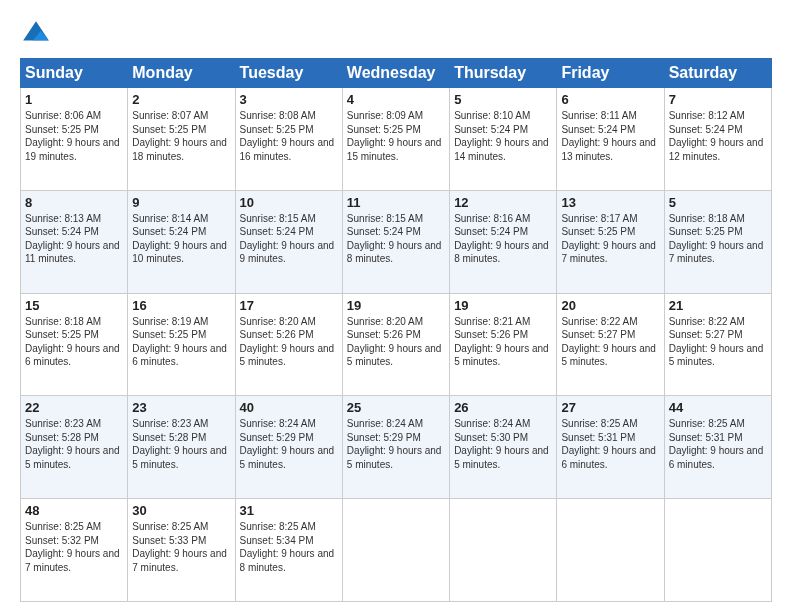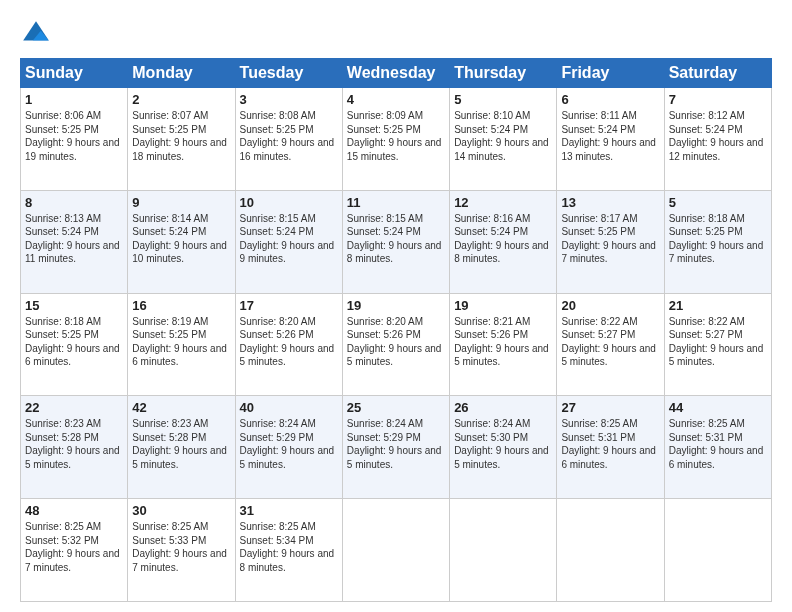--- a/index.html
+++ b/index.html
@@ -220,21 +220,21 @@
             <span class="day-num">21</span>
 <div class="day-info">Sunrise: 8:22 AM<br>Sunset: 5:27 PM<br>Daylight: 9 hours and 5 minutes.</div>
           </td>
         </tr>
         <tr>
           <td>
             <span class="day-num">22</span>
 <div class="day-info">Sunrise: 8:23 AM<br>Sunset: 5:28 PM<br>Daylight: 9 hours and 5 minutes.</div>
           </td>
           <td>
-            <span class="day-num">42</span>
+            <span class="day-num">23</span>
 <div class="day-info">Sunrise: 8:23 AM<br>Sunset: 5:28 PM<br>Daylight: 9 hours and 5 minutes.</div>
           </td>
           <td>
             <span class="day-num">40</span>
 <div class="day-info">Sunrise: 8:24 AM<br>Sunset: 5:29 PM<br>Daylight: 9 hours and 5 minutes.</div>
           </td>
           <td>
             <span class="day-num">25</span>
 <div class="day-info">Sunrise: 8:24 AM<br>Sunset: 5:29 PM<br>Daylight: 9 hours and 5 minutes.</div>
           </td>

